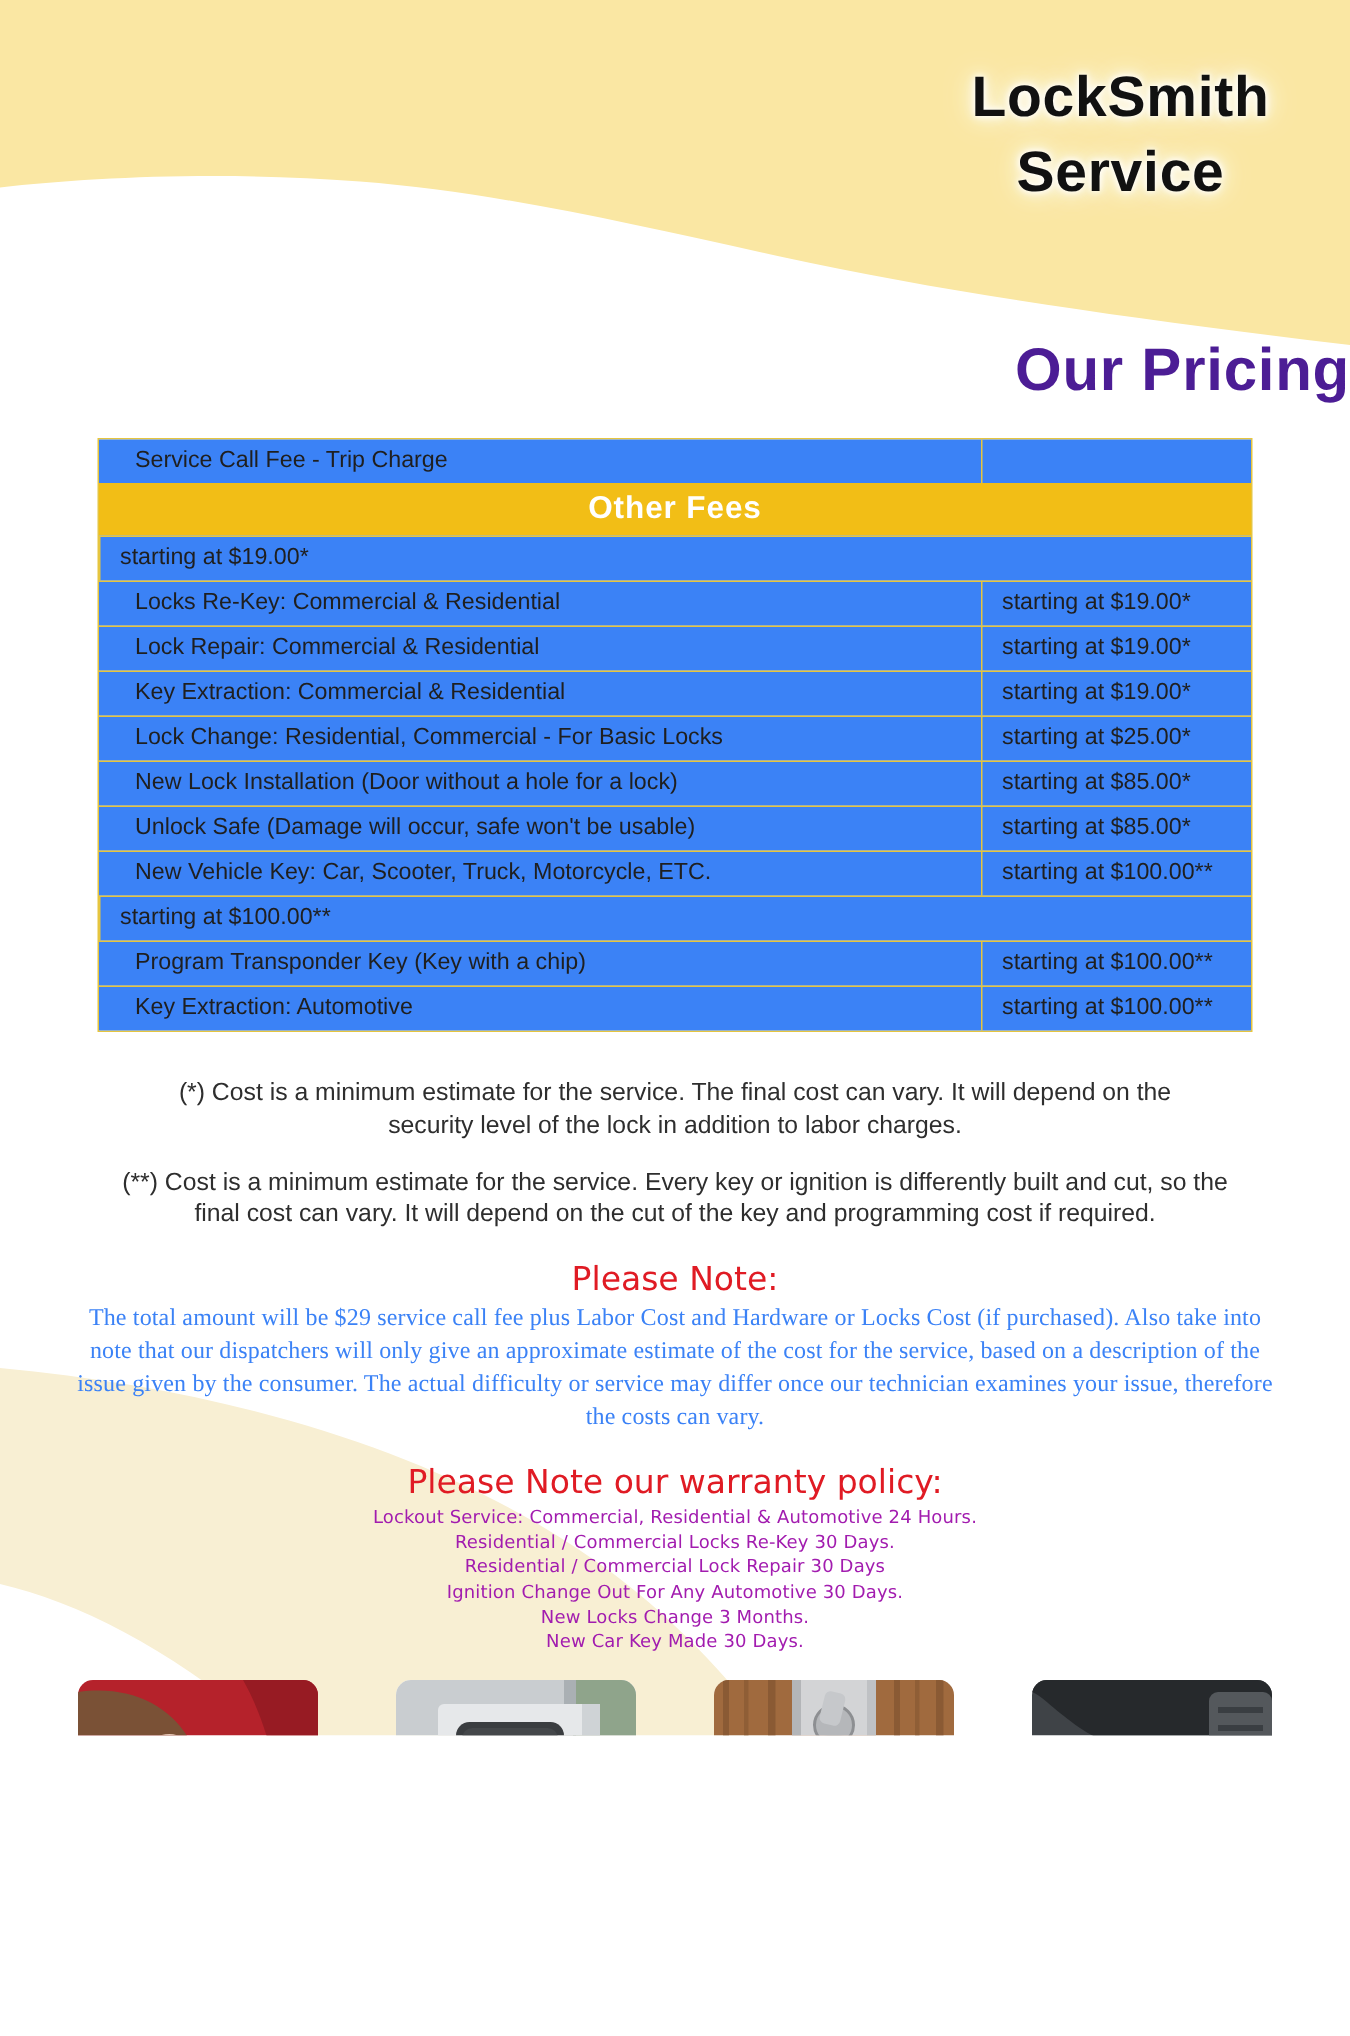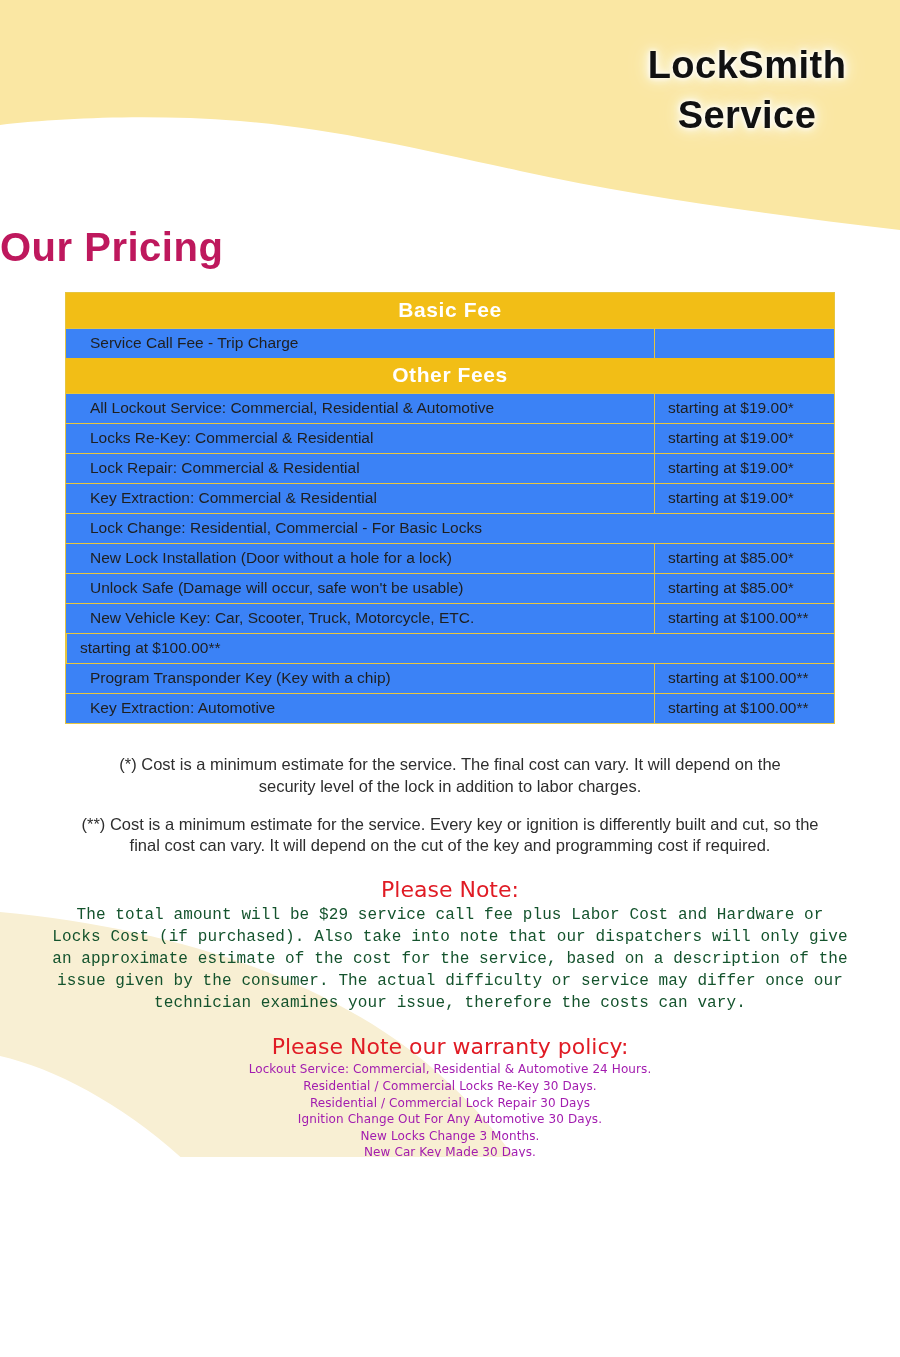--- a/index.html
+++ b/index.html
@@ -15,22 +15,22 @@
   
   .logo {
     position:absolute; top:40px; right:18px; width:270px; z-index:2;
     text-align:center; font-weight:bold; font-size:38px; line-height:1.32;
     color:#111111; letter-spacing:.5px;
     text-shadow:0 0 4px #ffffff,0 0 8px #ffffff,0 0 14px #fffdf0,0 0 22px #fff8dd;
   }
 
   
   .title {
-    padding-top:225px; text-align:left;
-    font-size:40px; font-weight:800; color:#be185d; letter-spacing:.5px;
+    padding-top:225px; text-align:right;
+    font-size:40px; font-weight:800; color:#4c1d95; letter-spacing:.5px;
   }
 
   
   .pricing {
     width:770px; margin:22px auto 0 auto;
     border:1px solid #e6c53f; background:#ffffff;
   }
   .section-header {
     background:#f2be16; color:#ffffff; text-align:center;
     font-size:21px; font-weight:bold; letter-spacing:.6px;
@@ -54,21 +54,21 @@
     color:#2e2e2e;
   }
   .footnote.single { width:700px; }
   .footnote.double { width:760px; }
   .red-heading {
     color:#e01b24; font-size:22px; margin-top:20px; margin-bottom:2px;
     font-family:"DejaVu Sans", sans-serif;
   }
   .note-body {
     width:800px; margin:0 auto; font-size:16px; line-height:1.38;
-    color:#14532d; font-family:Liberation Mono, monospace; letter-spacing:.1px;
+    color:#3b82f6; font-family:Liberation Serif, serif; letter-spacing:.1px;
   }
   .warranty-line {
     font-size:12px; line-height:1.38; color:#a21caf;
     font-family:"DejaVu Sans", sans-serif; letter-spacing:.1px;
   }
 
   
   .photos {
     margin-top:17px; display:flex; justify-content:center; gap:52px;
   }
@@ -94,44 +94,43 @@
   <div class="content">
 
     <div class="logo">
       <div>LockSmith</div>
       <div>Service</div>
     </div>
 
     <h1 class="title">Our Pricing</h1>
 
     <div class="pricing" id="pricing-table">
-        <div class="section-header">Basic Fee</div>
         <div class="p-row">
           <div class="cell-service">Service Call Fee - Trip Charge</div>
           <div class="cell-price"></div>
         </div>
         <div class="section-header">Other Fees</div>
         <div class="p-row">
-          <div class="cell-service">All Lockout Service: Commercial, Residential &amp; Automotive</div>
           <div class="cell-price">starting at $19.00*</div>
         </div>
         <div class="p-row">
           <div class="cell-service">Locks Re-Key: Commercial &amp; Residential</div>
           <div class="cell-price">starting at $19.00*</div>
         </div>
         <div class="p-row">
           <div class="cell-service">Lock Repair: Commercial &amp; Residential</div>
           <div class="cell-price">starting at $19.00*</div>
         </div>
         <div class="p-row">
           <div class="cell-service">Key Extraction: Commercial &amp; Residential</div>
           <div class="cell-price">starting at $19.00*</div>
         </div>
         <div class="p-row">
           <div class="cell-service">Lock Change: Residential, Commercial - For Basic Locks</div>
+          <div class="cell-price">starting at $25.00*</div>
         </div>
         <div class="p-row">
           <div class="cell-service">New Lock Installation (Door without a hole for a lock)</div>
           <div class="cell-price">starting at $85.00*</div>
         </div>
         <div class="p-row">
           <div class="cell-service">Unlock Safe (Damage will occur, safe won't be usable)</div>
           <div class="cell-price">starting at $85.00*</div>
         </div>
         <div class="p-row">

